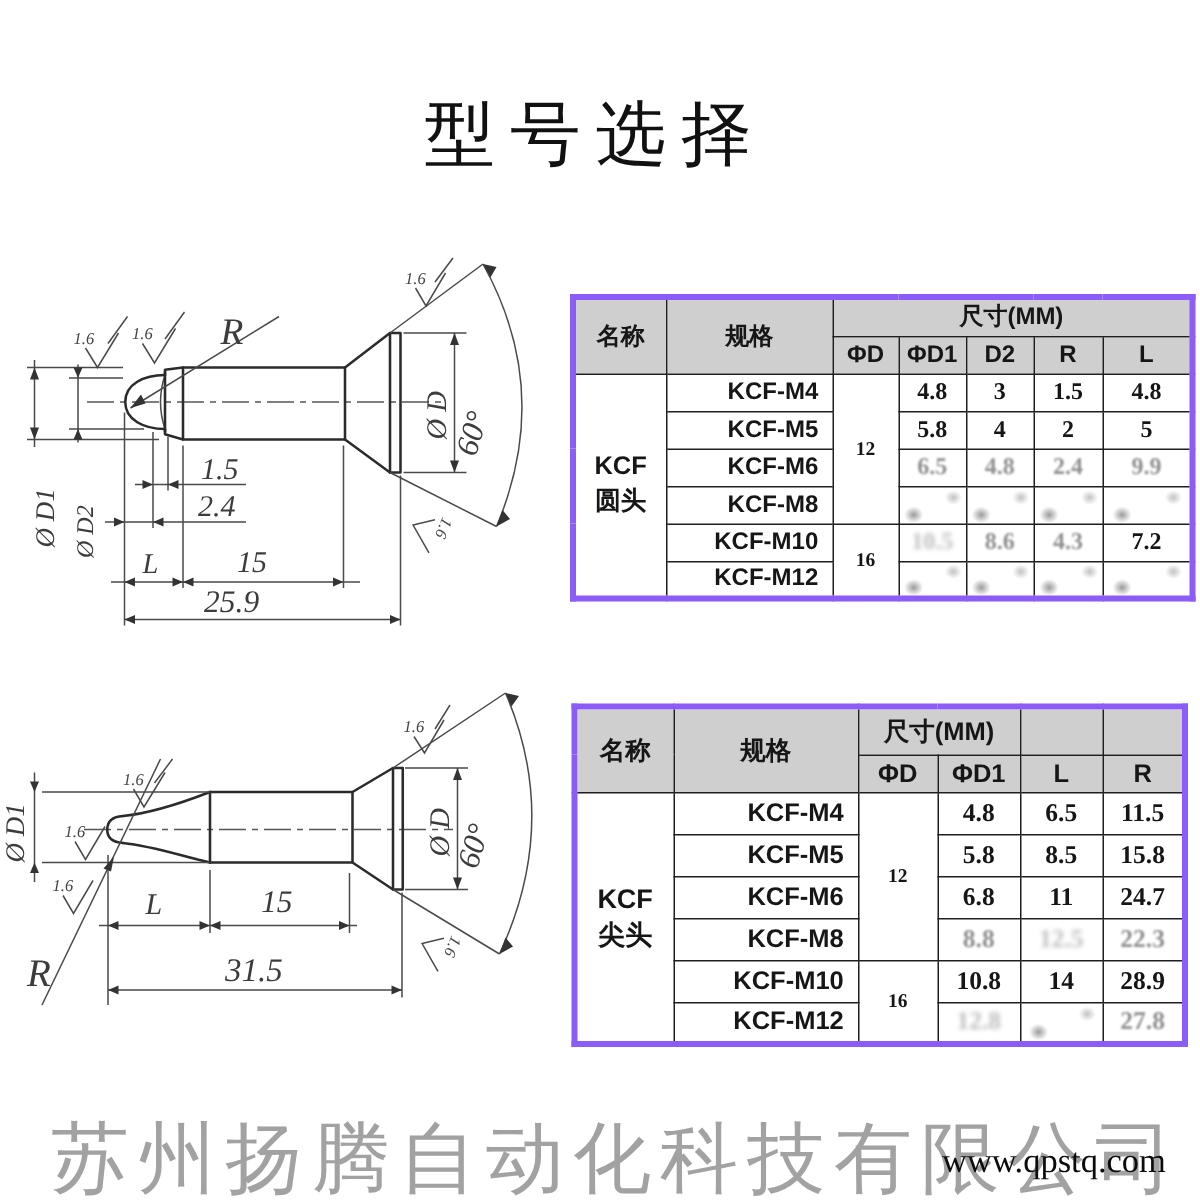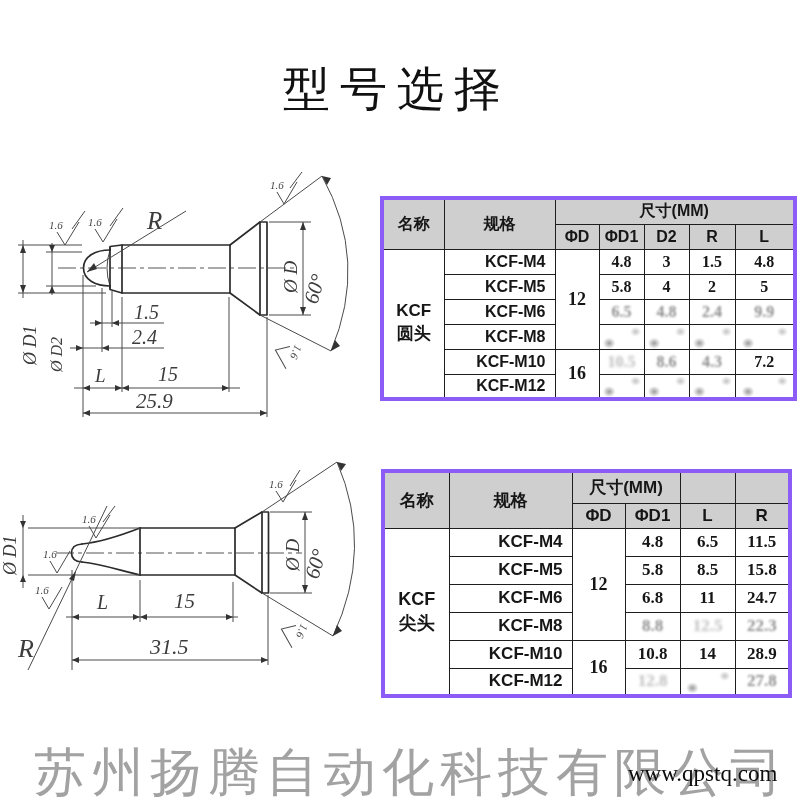--- a/index.html
+++ b/index.html
@@ -21,21 +21,21 @@
   .spec-cell{font-family:Liberation Sans, sans-serif;font-weight:bold;text-align:right !important;
              padding-right:9px !important;}
   #table-round .spec-cell{font-size:16px;}
   #table-point .spec-cell{font-size:17px;}
   .val{font-family:"Liberation Serif",serif;font-weight:bold;}
   #table-round .val{font-size:16px;}
   #table-point .val{font-size:17px;}
   .grp{font-weight:bold;line-height:1.35;}
   #table-round .grp{font-size:17px;}
   #table-point .grp{font-size:18px;}
-  .phid{font-family:"Liberation Serif",serif;font-weight:bold;font-size:18px;}
+  .phid{font-family:"Liberation Serif",serif;font-weight:bold;font-size:13px;}
   .faint{color:#8f8f8f;filter:blur(0.8px);}
   .vfaint{color:#bdbdbd;filter:blur(1.4px);}
   .smudge{background:
     radial-gradient(ellipse 9px 8px at 22% 78%, rgba(55,55,55,.5), rgba(55,55,55,0) 70%),
     radial-gradient(ellipse 8px 7px at 82% 30%, rgba(95,95,95,.38), rgba(95,95,95,0) 70%);}
   
   .drw{position:absolute;left:0;}
   #drawing-round{top:155px;}
   #drawing-point{top:430px;}
   .oln{fill:none;stroke:#2b2b2b;stroke-width:1.7;stroke-linejoin:round;stroke-linecap:round;}

